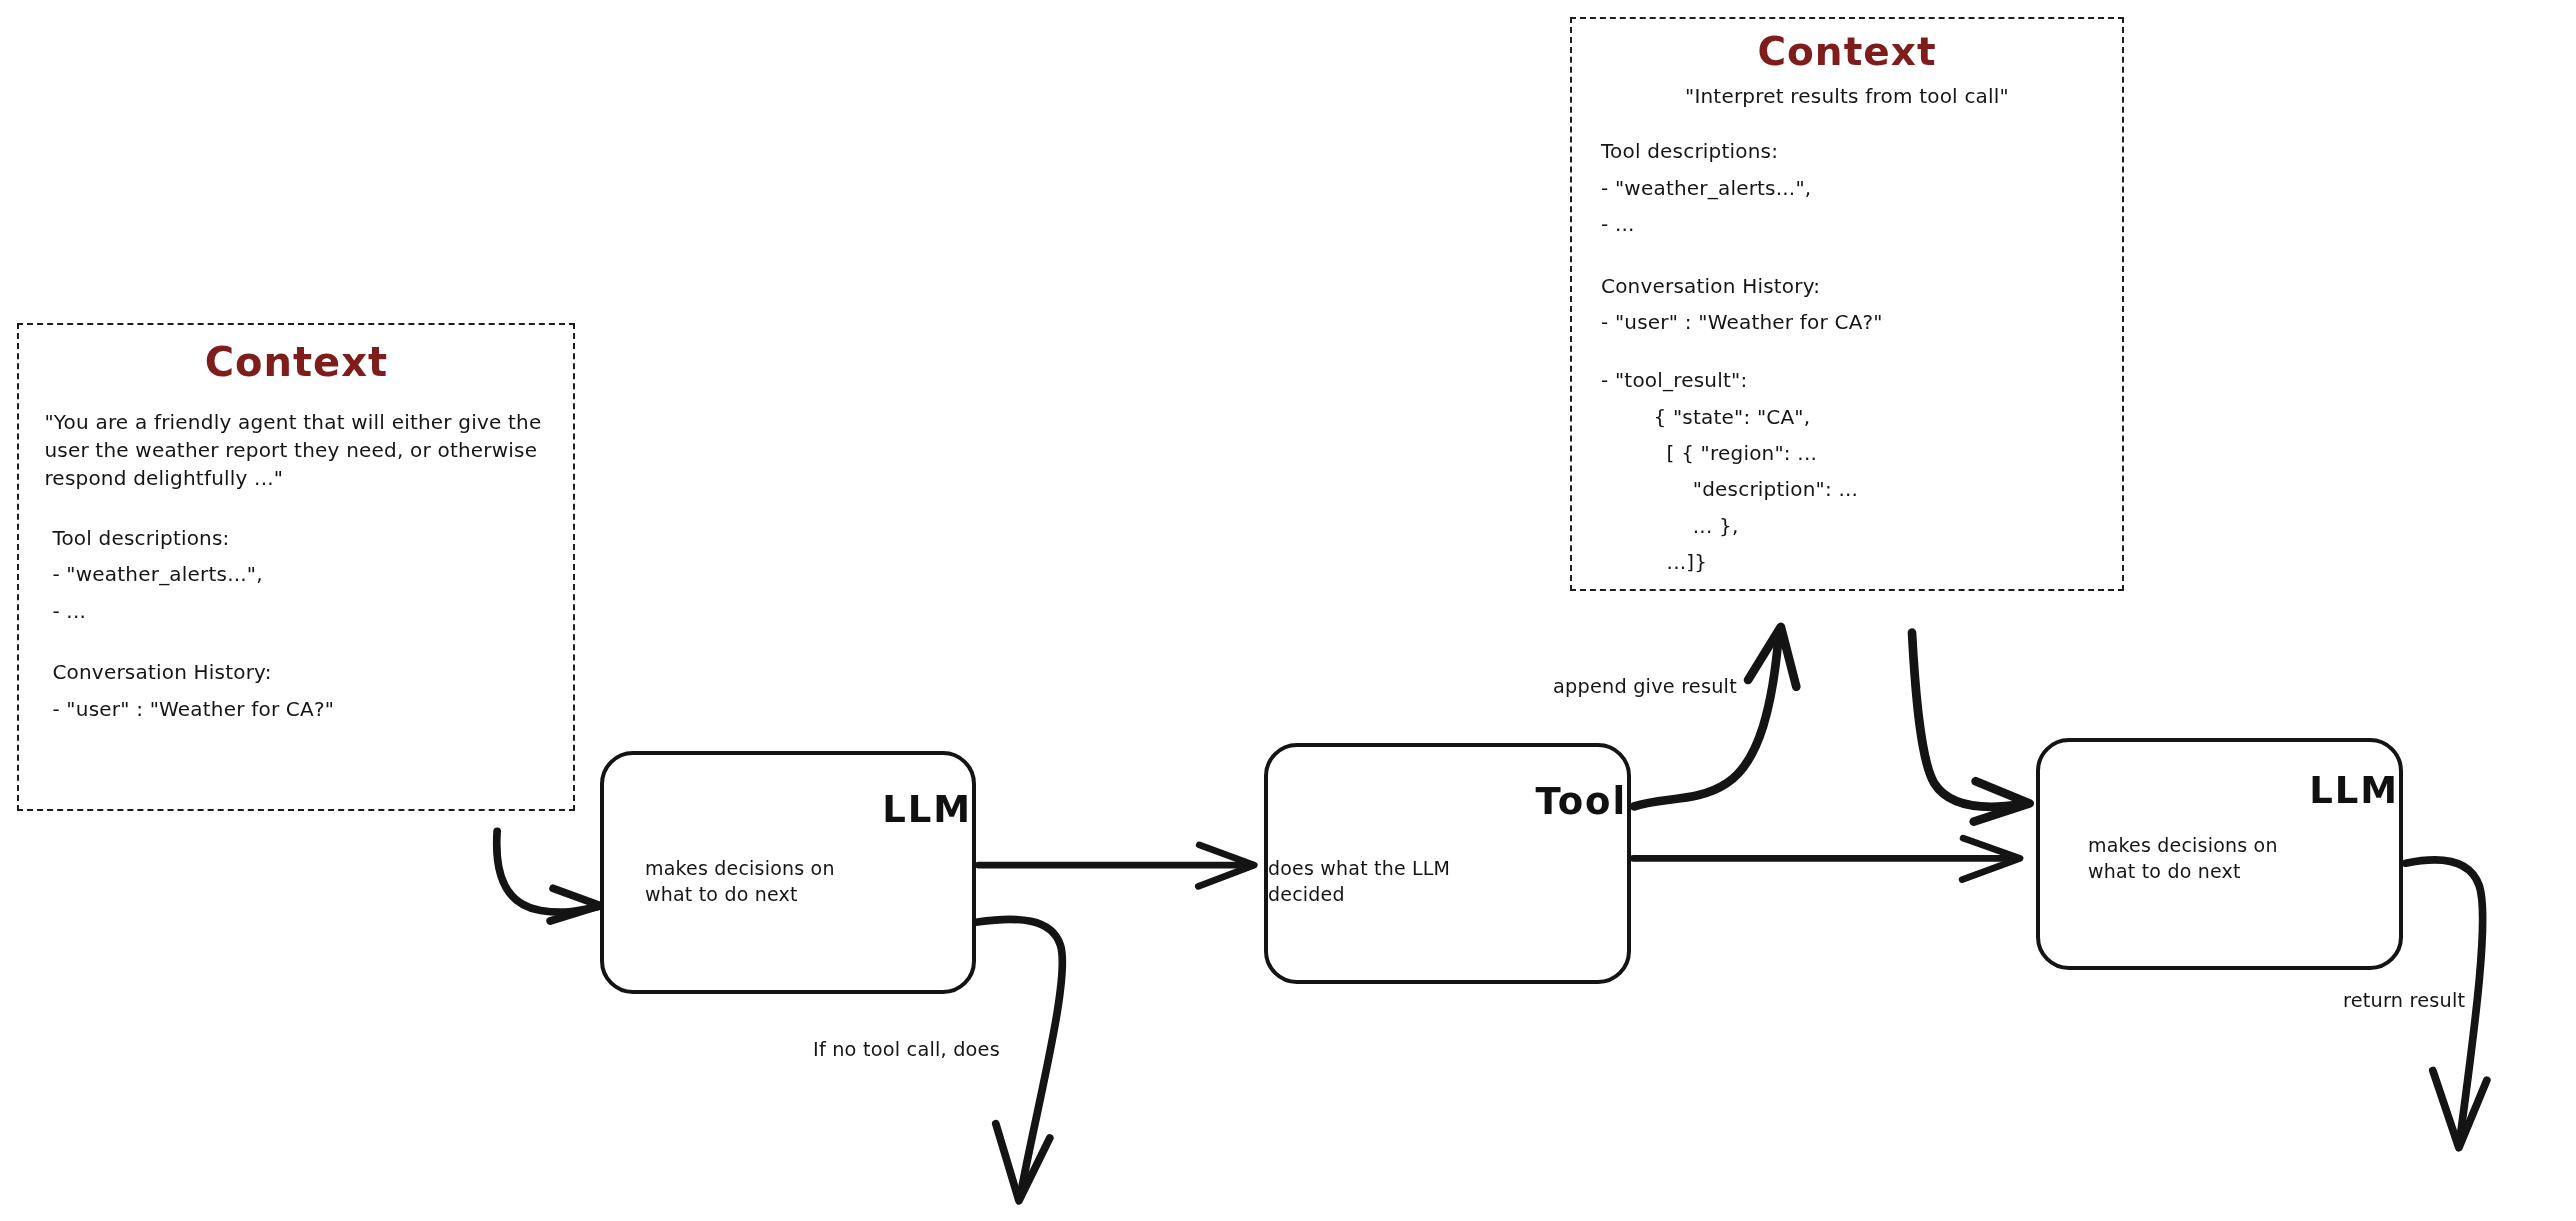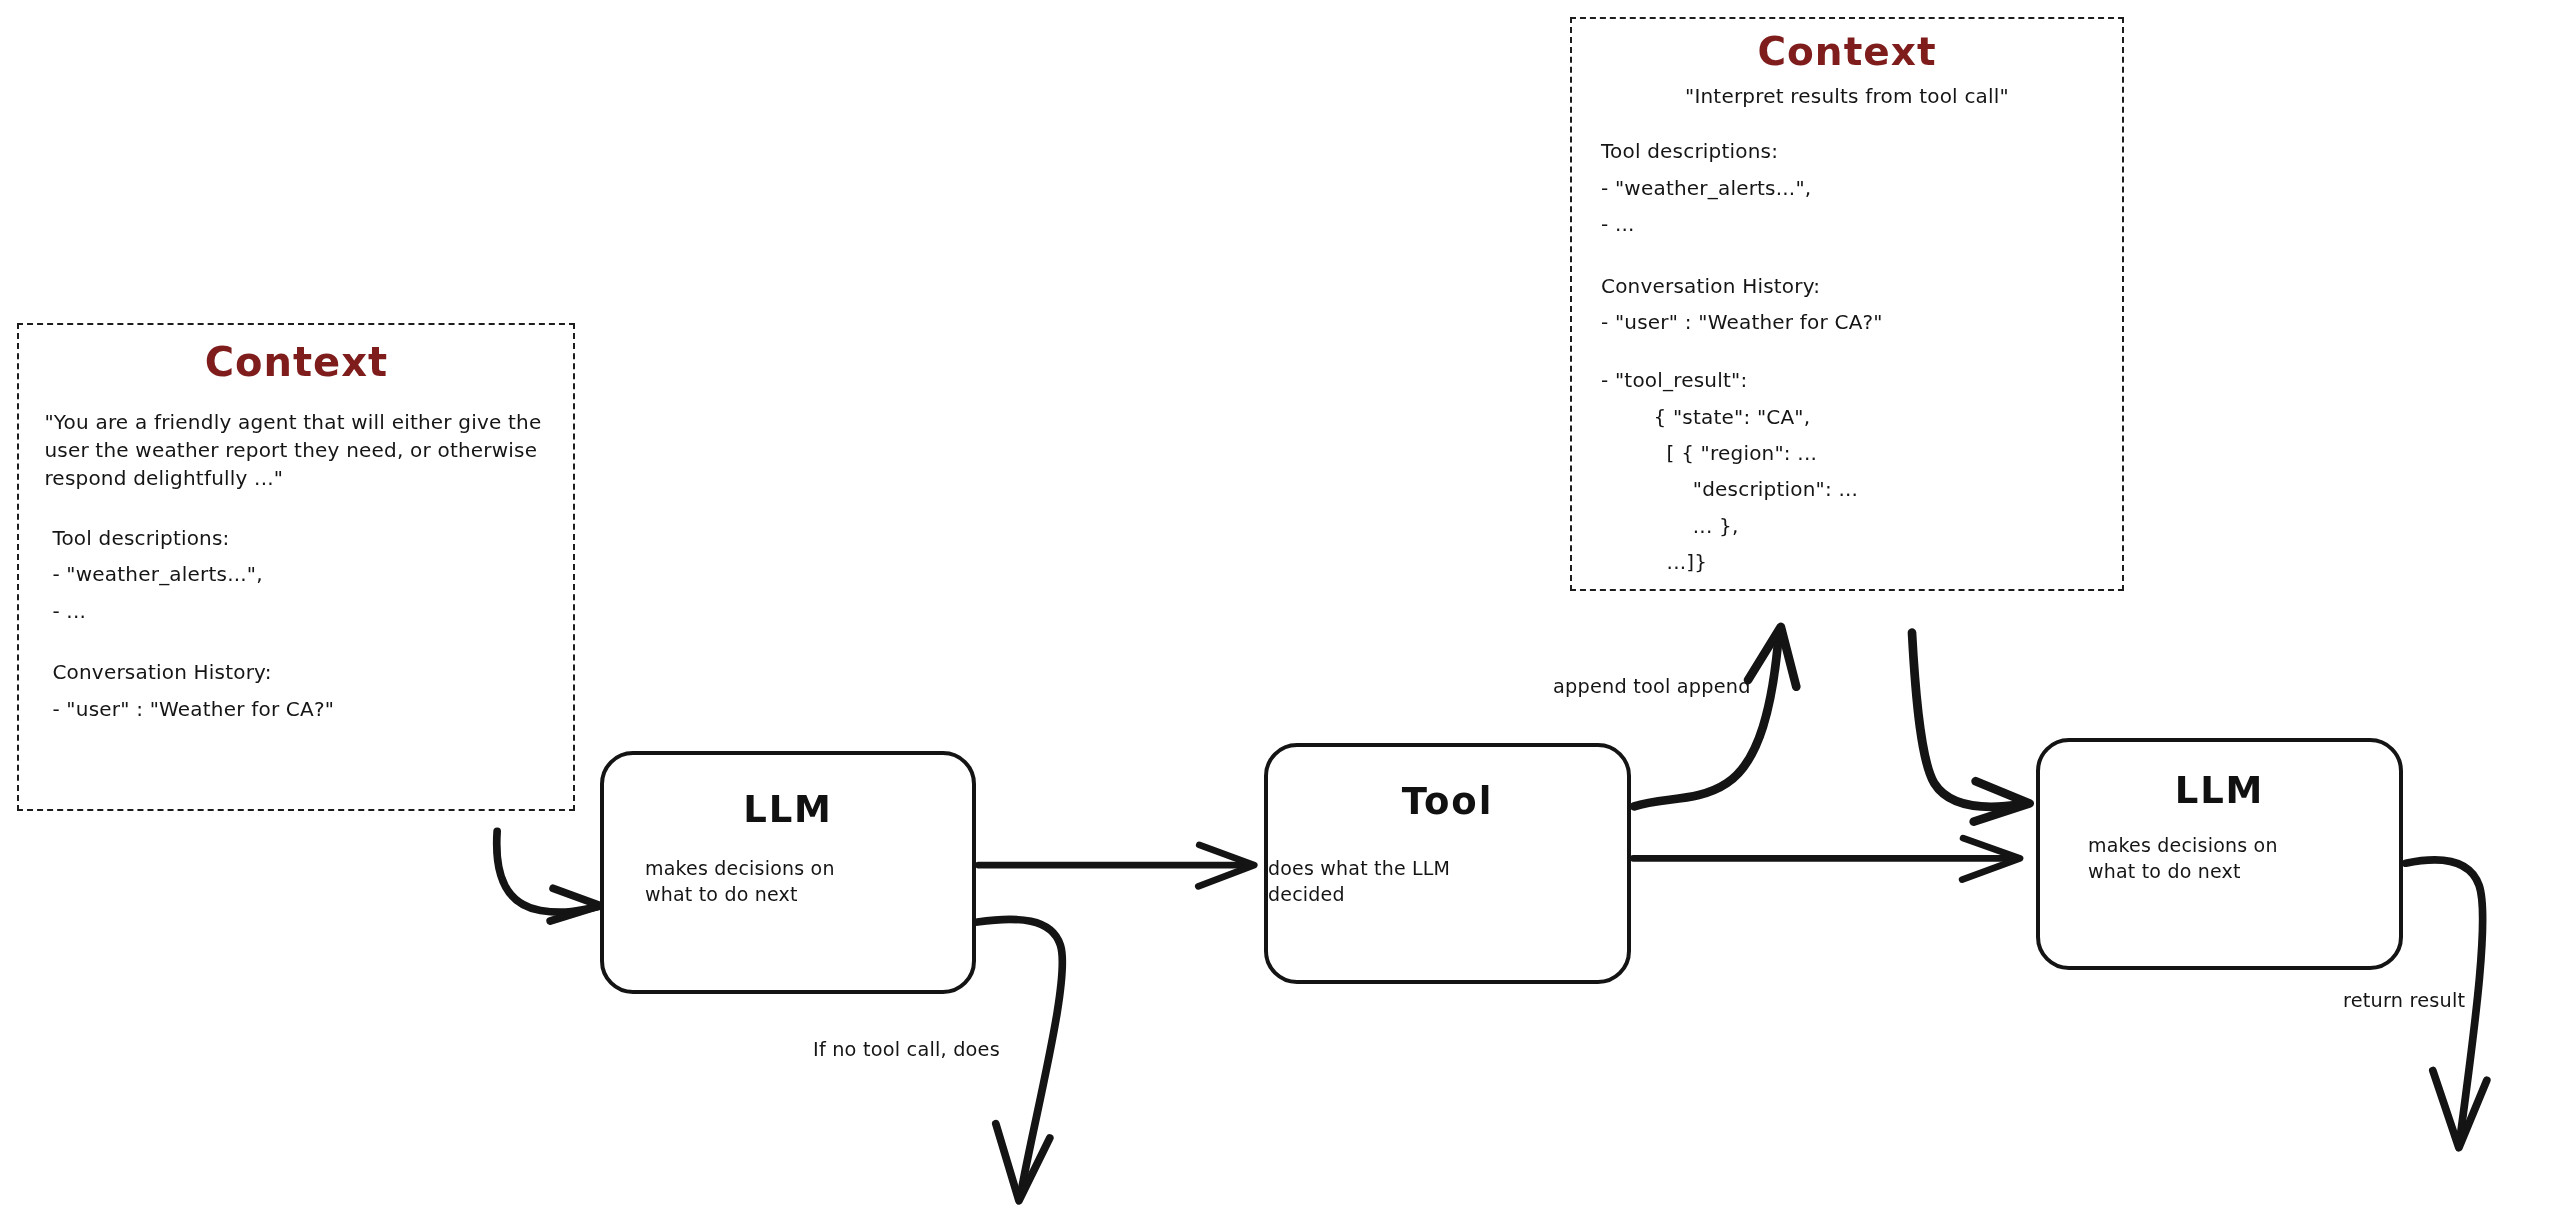--- a/index.html
+++ b/index.html
@@ -76,21 +76,21 @@
 
   
   .node {
     position: absolute;
     box-sizing: border-box;
     border: 4.8px solid #141414;
     border-radius: 33px;
     background: #fff;
     display: flex;
     flex-direction: column;
-    align-items: center;
+    align-items: flex-end;
   }
   #node-llm-1  { left: 600px;  top: 751px; width: 376px; height: 243px; }
   #node-tool   { left: 1264px; top: 743px; width: 367px; height: 241px; gap: 8px; }
   #node-llm-2  { left: 2036px; top: 738px; width: 367px; height: 232px; }
 
   .node-title {
     font-size: 37px;
     font-weight: 700;
     letter-spacing: 1.9px;
     margin-top: 33px;
@@ -216,20 +216,20 @@
     <div class="node-sub">does what the LLM
 decided</div>
   </div>
 
   <div id="node-llm-2" class="node hand">
     <div class="node-title">LLM</div>
     <div class="node-sub">makes decisions on
 what to do next</div>
   </div>
 
-  <div id="label-append-tool-result" class="edge-label hand">append tool append</div>
+  <div id="label-append-tool-result" class="edge-label hand">append give result</div>
 
   <div id="label-if-no-tool-call" class="edge-label hand">If no tool call, does</div>
 
   <div id="label-return-result" class="edge-label hand">return result</div>
 
 </div>
 
 
 </body></html>

